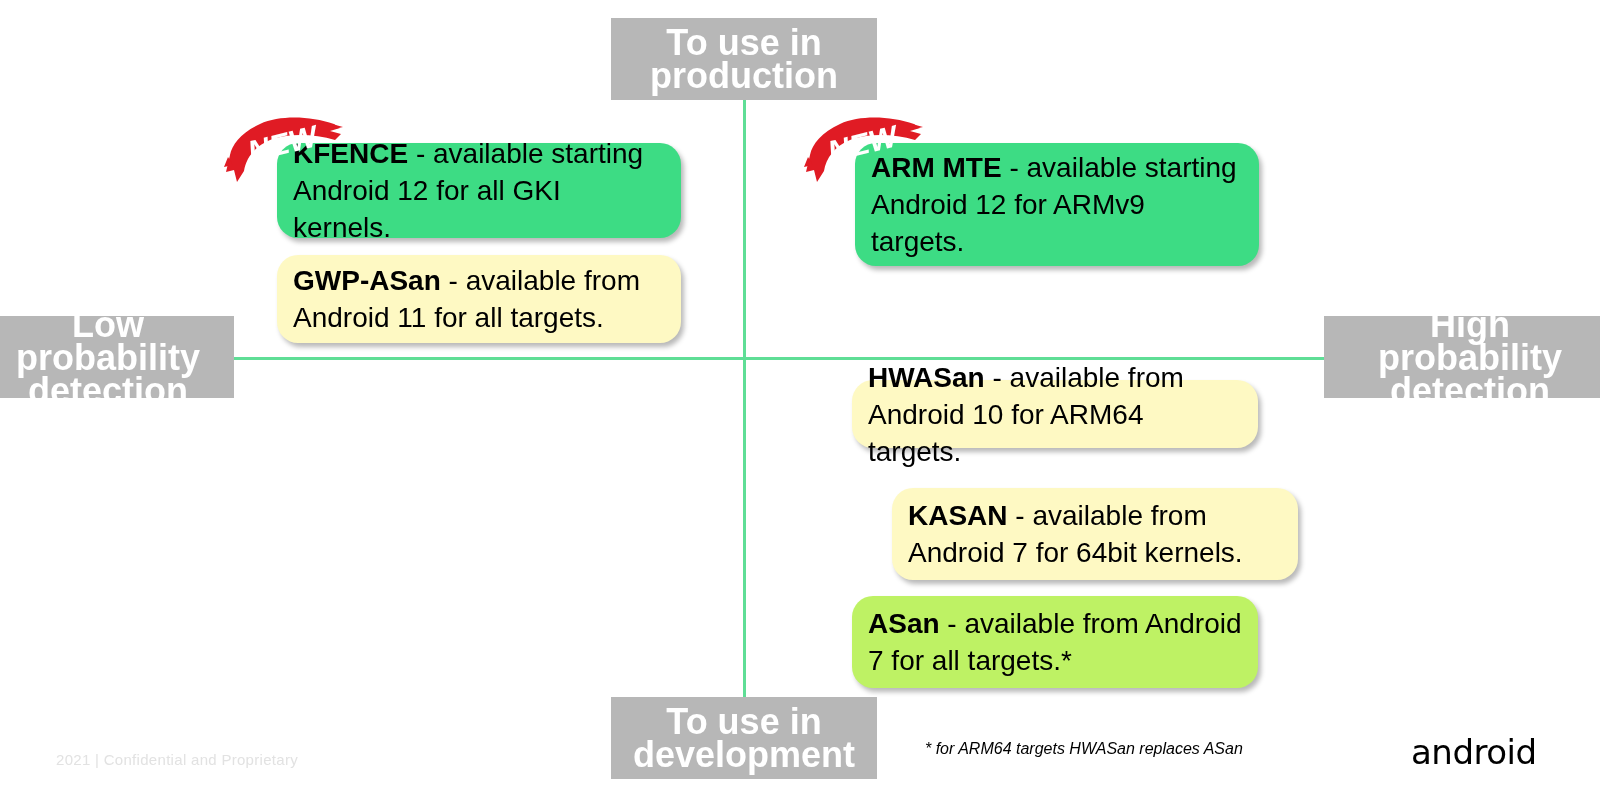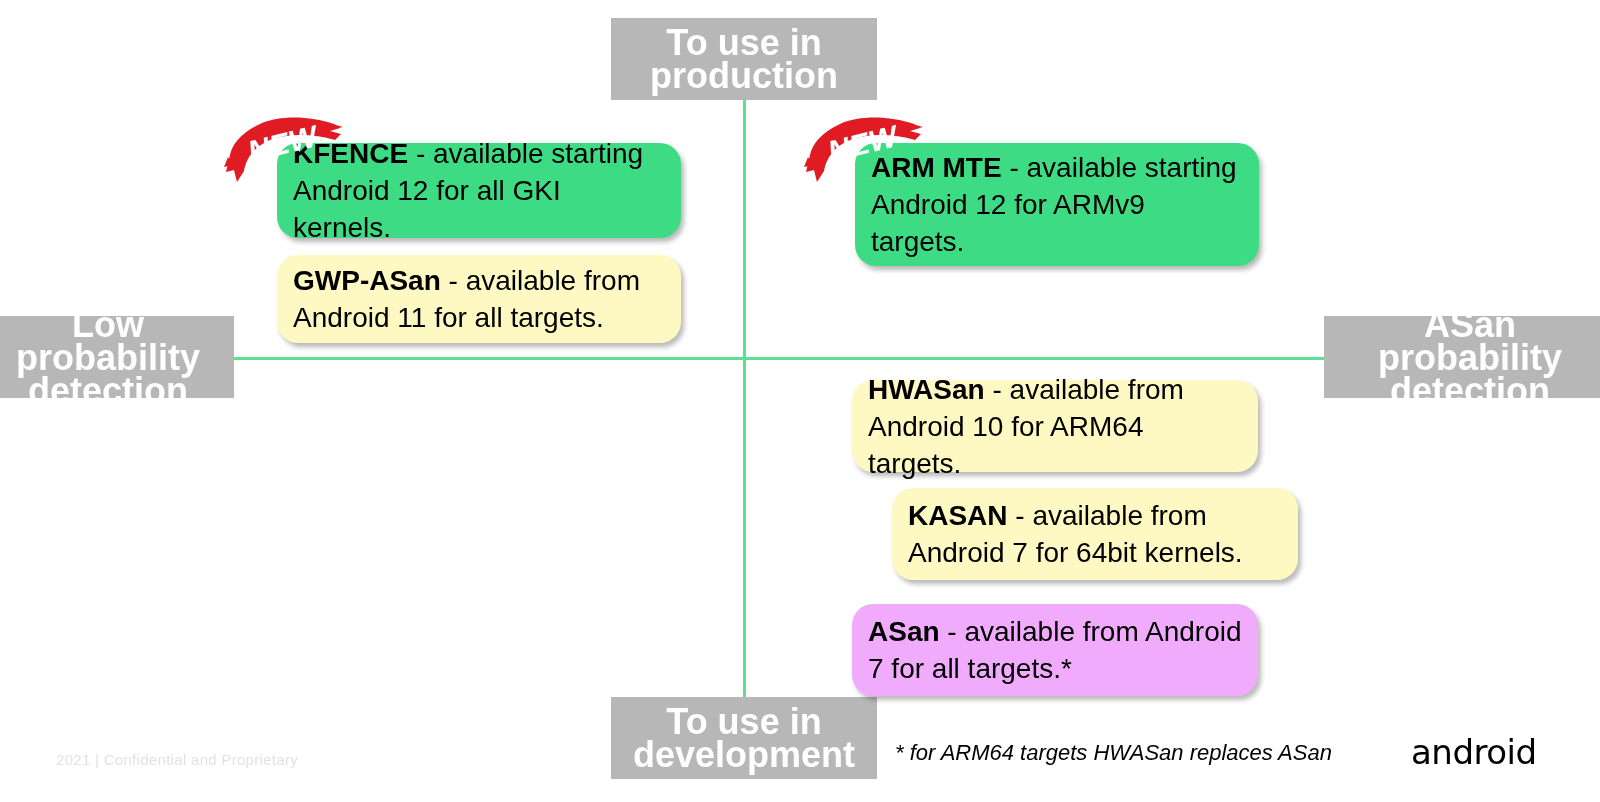--- a/index.html
+++ b/index.html
@@ -81,45 +81,45 @@
     text-align: left;
     font-size: 28px;
     line-height: 37px;
     color: #000000;
     padding: 3px 16px;
     box-shadow: 3px 4px 5px rgba(0,0,0,0.28);
   }
   .card .name { font-weight: bold; }
   .card.green { background: #3ddc84; }
   .card.blue  { background: #fef9c3; }
-  .card.gray  { background: #f0abfc; margin-top: 8px; }
+  .card.gray  { background: #bef264; }
 
   #card-kfence   { left: 277px;  top: 143px; width: 404px; height: 95px; }
   #card-gwpasan  { left: 277px;  top: 255px; width: 404px; height: 88px; }
   #card-armmte   { left: 855px;  top: 143px; width: 404px; height: 123px; }
-  #card-hwasan   { left: 852px;  top: 380px; width: 406px; height: 92px; }
+  #card-hwasan   { left: 852px;  top: 380px; width: 406px; height: 68px; }
   #card-kasan    { left: 892px;  top: 488px; width: 406px; height: 92px; }
   #card-asan     { left: 852px;  top: 596px; width: 406px; height: 92px; }
 
   
   .ribbon {
     position: absolute;
     width: 125px;
     height: 80px;
     pointer-events: none;
   }
   #ribbon-kfence { left: 222px; top: 110px; }
   #ribbon-armmte { left: 802px; top: 110px; }
 
   
   #footnote {
     position: absolute;
-    left: 895px;
+    left: 925px;
     top: 740px;
-    font-size: 22px;
+    font-size: 16px;
     font-style: italic;
     color: #000000;
     white-space: nowrap;
   }
   #footer-confidential {
     position: absolute;
     left: 56px;
     top: 751px;
     font-size: 15px;
     color: #e2e2e2;
@@ -158,21 +158,21 @@
 
   <div class="axis-label" id="label-low">
     <span>
       <span>Low probability</span><br>
       <span>detection</span>
     </span>
   </div>
 
   <div class="axis-label" id="label-high">
     <span>
-      <span>ASan probability</span><br>
+      <span>High probability</span><br>
       <span>detection</span>
     </span>
   </div>
 
   <div class="card green" id="card-kfence">
     <span>
       <span class="name">KFENCE</span><span class="desc"> - available starting Android 12 for all GKI kernels.</span>
     </span>
   </div>
 

